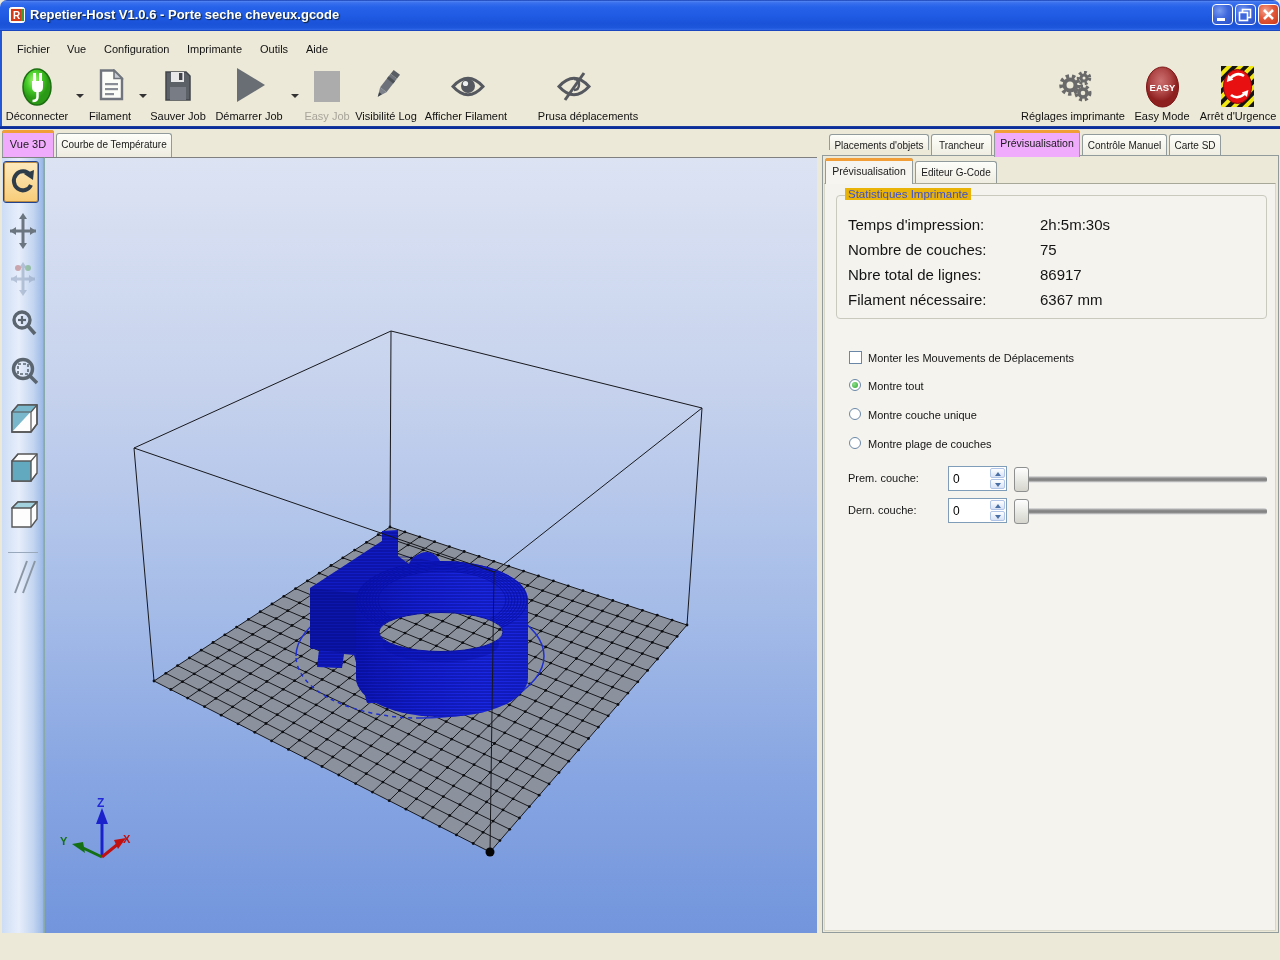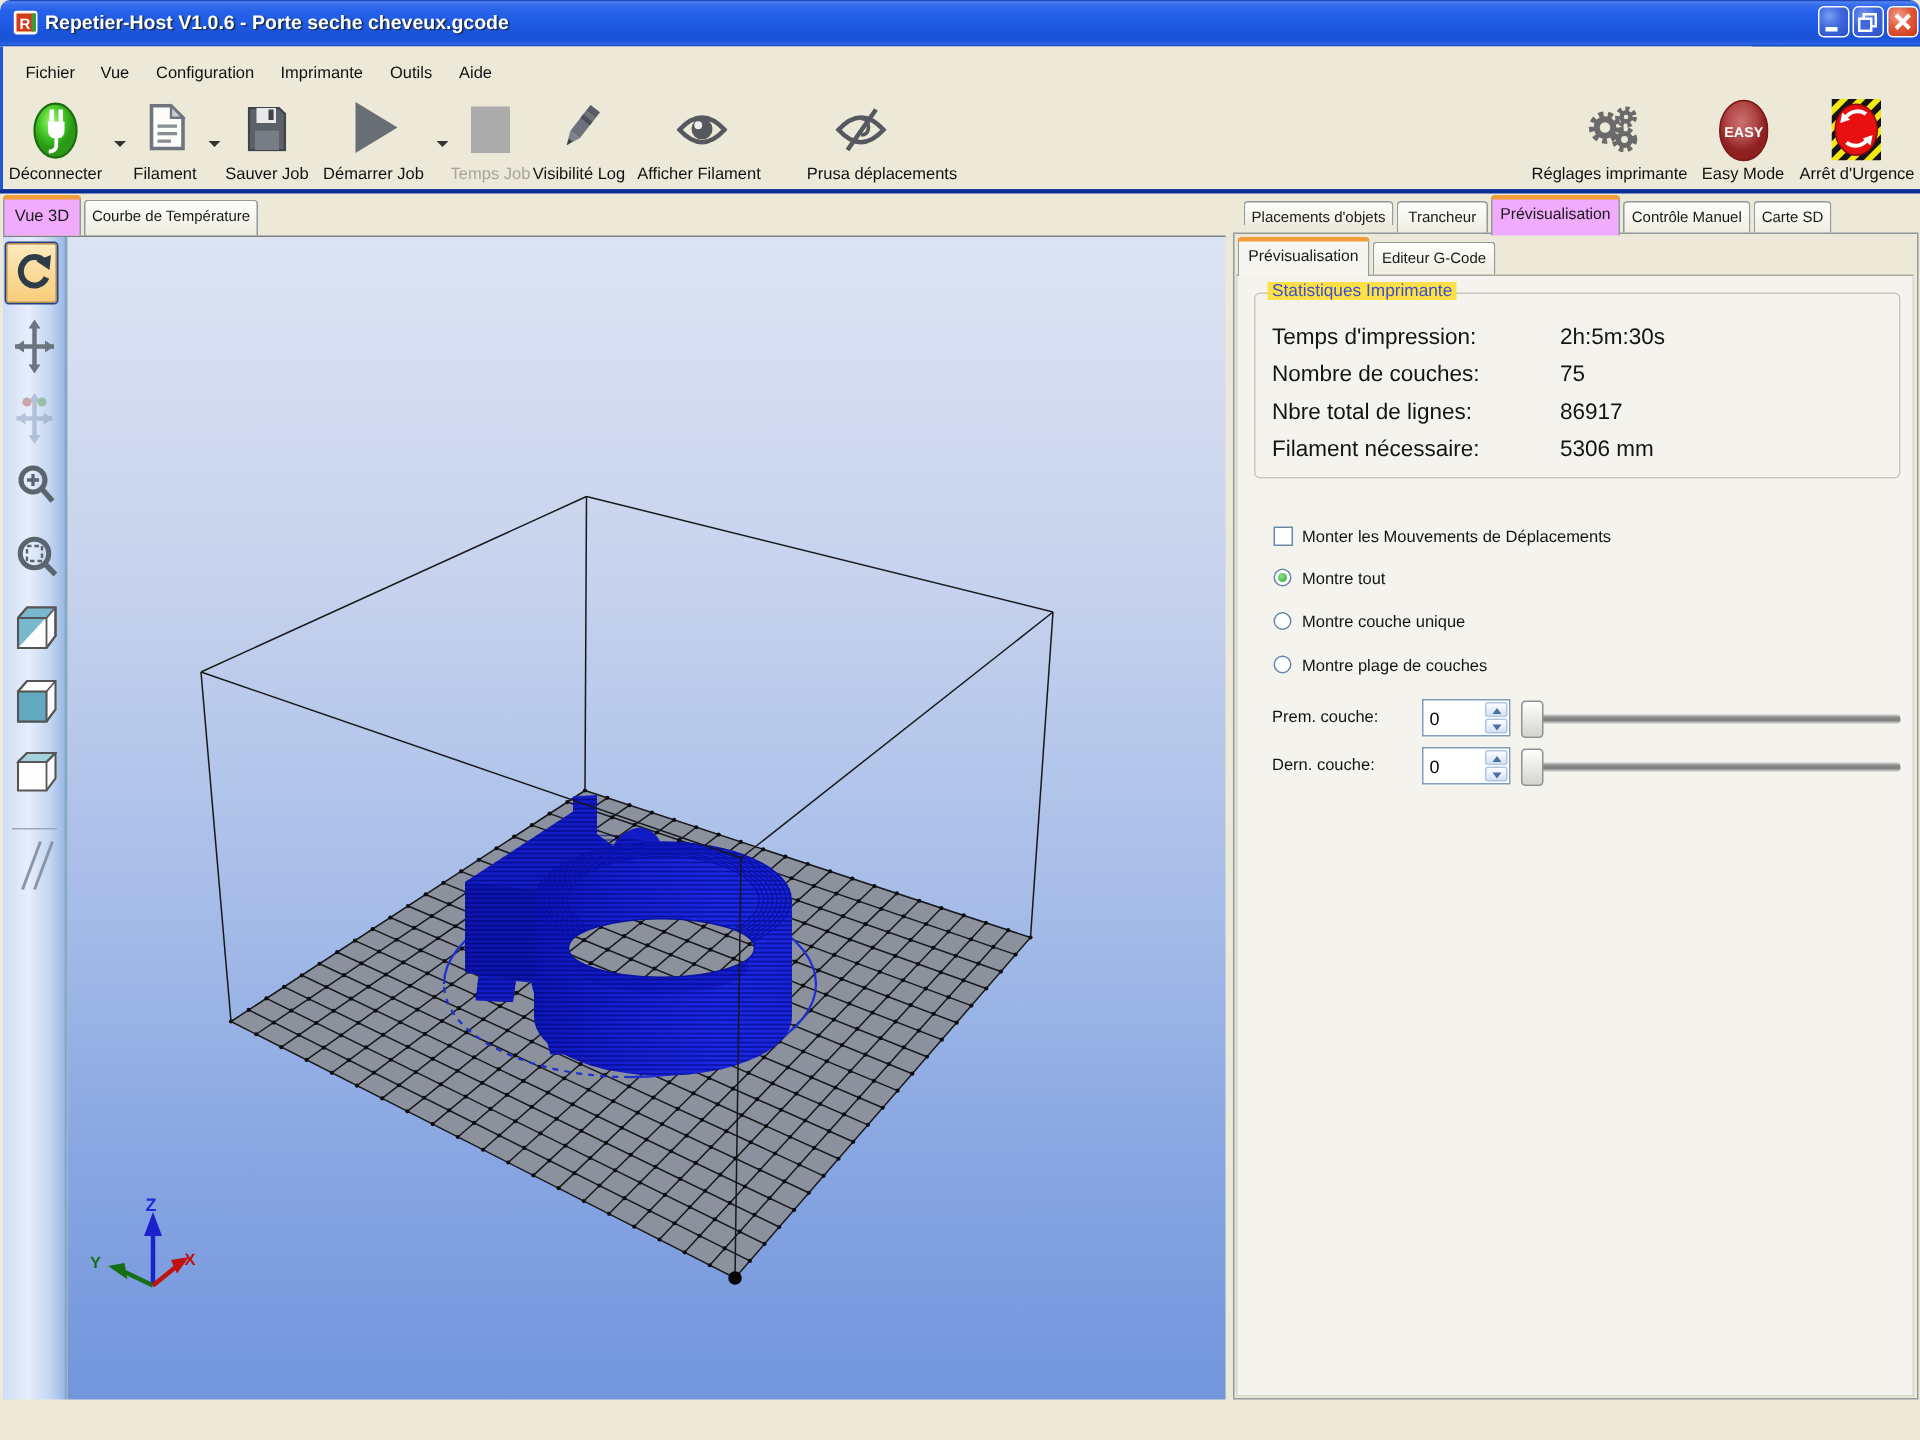--- a/index.html
+++ b/index.html
@@ -25,21 +25,21 @@
 .tab{position:absolute;font-size:10.5px;color:#1a1a1a;text-align:center;border:1px solid #919b9c;border-bottom:none;border-radius:3px 3px 0 0;background:linear-gradient(180deg,#fefefa,#eeece0);}
 .tab.act{background:#f0abfc;border-color:#919b9c;z-index:5}
 .tab.act::before{content:"";position:absolute;left:-1px;right:-1px;top:-1px;height:3px;background:#f19e38;border-radius:3px 3px 0 0}
 
 #strip{left:2px;top:157px;width:42px;height:776px;background:linear-gradient(90deg,#cdddf5 0%,#e7eefb 40%,#c3d5f0 75%,#9dbbe6 96%,#7fa2d8 100%);border-top:1px solid #808080}
 #view3d{left:44px;top:157px;width:773px;height:776px;background:linear-gradient(180deg,#dce3f3 0%,#c6d2ed 30%,#a5bce8 58%,#87a5e2 80%,#7295dc 100%);border-top:1px solid #808080;border-left:1px solid #8aa;overflow:hidden}
 
 #rpanel{left:822px;top:155px;width:457px;height:778px;background:#ece9d8;border:1px solid #919b9c}
 #innerpage{left:824px;top:183px;width:452px;height:748px;background:#f4f3ee;border:1px solid #d8d7c8;border-top:1px solid #a8a898}
 .gbox{position:absolute;border:1px solid #c9c9bd;border-radius:4px}
-.glbl{position:absolute;top:-8px;left:8px;background:#fde047;padding:0 3px;font-size:11.5px;color:#3b50ce;white-space:nowrap}
+.glbl{position:absolute;top:-8px;left:8px;background:#eab308;padding:0 3px;font-size:11.5px;color:#3b50ce;white-space:nowrap}
 .stat{position:absolute;font-size:15px;color:#141414;white-space:nowrap}
 .small{position:absolute;font-size:11px;color:#141414;white-space:nowrap}
 .cb{position:absolute;width:13px;height:13px;background:#fff;border:1px solid #6a87a8}
 .radio{position:absolute;width:12px;height:12px;background:#fff;border:1px solid #6a87a8;border-radius:50%}
 .radio.sel::after{content:"";position:absolute;left:2px;top:2px;width:6px;height:6px;border-radius:50%;background:radial-gradient(circle at 35% 35%,#8ee08e,#2da42d)}
 .spin{position:absolute;width:59px;height:25px;background:#fff;border:1px solid #7f9db9}
 .spin .v{position:absolute;left:4px;top:5px;font-size:12px;color:#000}
 .spin .btns{position:absolute;right:1px;top:1px;width:15px;height:21px}
 .spin .b{position:absolute;left:0;width:15px;height:10px;background:linear-gradient(180deg,#fdfeff,#d7e2f5);border:1px solid #b0c4e8;border-radius:2px}
 .spin .b::after{content:"";position:absolute;left:4px;width:0;height:0;border-left:3px solid transparent;border-right:3px solid transparent}
@@ -128,21 +128,21 @@
   </svg>
   <div class="tlbl" style="left:178px">Sauver Job</div>
 
   <svg class="abs" style="left:236px;top:6px" width="30" height="36">
         <polygon points="1,1 29,18 1,35" fill="#696e74"></polygon>
       </svg>
   <div class="tlbl" style="left:249px">Démarrer Job</div>
   <div class="drop" style="left:291px"></div>
 
   <div class="abs" style="left:314px;top:10px;width:26px;height:31px;background:#acacac"></div>
-  <div class="tlbl dis" style="left:327px">Temps Job</div>
+  <div class="tlbl dis" style="left:327px">Easy Job</div>
 
   <svg class="abs" style="left:372px;top:7px" width="30" height="34">
     <g transform="rotate(38 15 17)">
       <rect x="11" y="1" width="8" height="5" fill="#595e64"></rect>
       <rect x="11" y="6" width="8" height="17" fill="#6d727a"></rect>
       <rect x="11" y="9" width="8" height="3" fill="#4c5157"></rect>
       <polygon points="11,23 19,23 15,32" fill="#7d828a"></polygon>
       <polygon points="13.4,27.5 16.6,27.5 15,32" fill="#3c4045"></polygon>
     </g>
   </svg>
@@ -1407,21 +1407,21 @@
 <div class="gbox" style="left:836px;top:195px;width:431px;height:124px">
   <div class="glbl">Statistiques Imprimante</div>
 </div>
 <div class="stat" style="left:848px;top:216px">Temps d'impression:</div>
     <div class="stat" style="left:1040px;top:216px">2h:5m:30s</div>
 <div class="stat" style="left:848px;top:241px">Nombre de couches:</div>
     <div class="stat" style="left:1040px;top:241px">75</div>
 <div class="stat" style="left:848px;top:266px">Nbre total de lignes:</div>
     <div class="stat" style="left:1040px;top:266px">86917</div>
 <div class="stat" style="left:848px;top:291px">Filament nécessaire:</div>
-    <div class="stat" style="left:1040px;top:291px">5306 mm</div>
+    <div class="stat" style="left:1040px;top:291px">6367 mm</div>
 
 <div class="cb" style="left:849px;top:351px"></div>
 <div class="small" style="left:868px;top:352px">Monter les Mouvements de Déplacements</div>
 <div class="radio sel" style="left:849px;top:379px"></div>
 <div class="small" style="left:868px;top:380px">Montre tout</div>
 <div class="radio" style="left:849px;top:408px"></div>
 <div class="small" style="left:868px;top:409px">Montre couche unique</div>
 <div class="radio" style="left:849px;top:437px"></div>
 <div class="small" style="left:868px;top:438px">Montre plage de couches</div>
 

